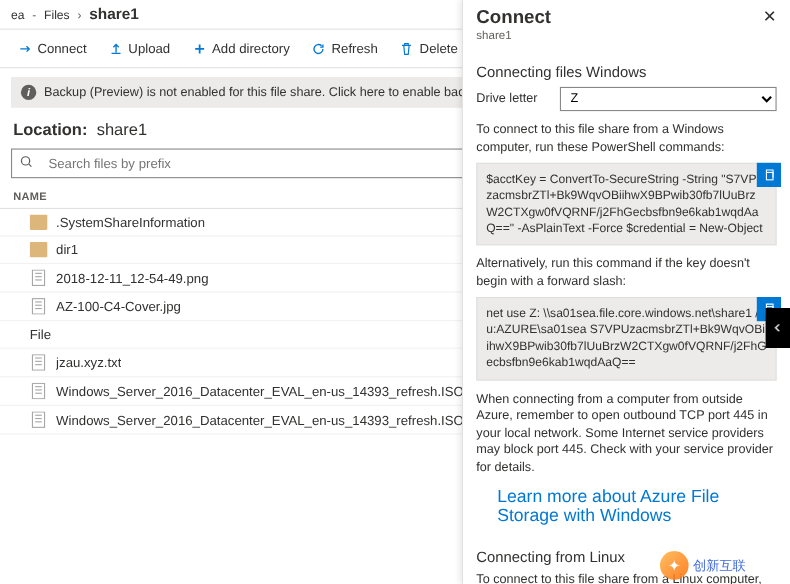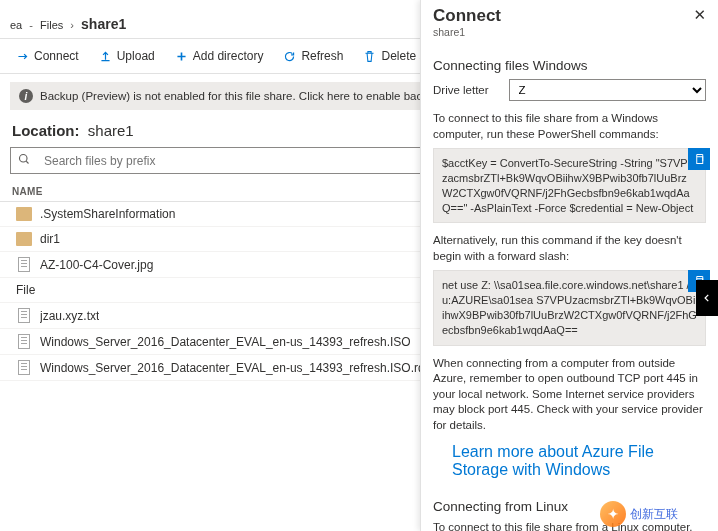--- a/index.html
+++ b/index.html
@@ -1,33 +1,33 @@
 <!DOCTYPE html>
 <html><head>
 <meta charset="utf-8">
 <style>
   * { box-sizing: border-box; margin: 0; padding: 0; font-family: "Segoe UI", Arial, sans-serif; }
   body { width: 718px; height: 531px; overflow: hidden; background: #fff; position: relative; font-size: 12px; color: #323130; }
-  .breadcrumb { padding: 16px 10px 6px; font-size: 11px; color: #323130; border-bottom: 1px solid #e1e1e1; }
+  .breadcrumb { padding: 4px 10px 6px; font-size: 11px; color: #323130; border-bottom: 1px solid #e1e1e1; }
   .breadcrumb span.sep { margin: 0 4px; color: #605e5c; }
   .breadcrumb .cur { font-size: 14px; font-weight: 600; color: #323130; }
   .toolbar { display: flex; align-items: center; padding: 6px 8px; gap: 4px; border-bottom: 1px solid #e1e1e1; }
   .tbtn { display: flex; align-items: center; gap: 5px; padding: 4px 8px; font-size: 12px; color: #323130; cursor: pointer; }
   .tbtn .ic { color: #0078d4; font-size: 13px; display: inline-flex; align-items: center; }
   .tbtn svg { width: 13px; height: 13px; }
   .notice { margin: 8px 10px; background: #edebe9; padding: 7px 9px; font-size: 11.5px; display: flex; align-items: center; gap: 7px; }
   .notice .info { width: 14px; height: 14px; border-radius: 50%; background: #605e5c; color: #fff; font-size: 10px; display: flex; align-items: center; justify-content: center; font-weight: bold; font-style: italic; }
   .location { padding: 4px 12px 8px; font-size: 15px; }
   .location b { font-weight: 600; }
   .searchwrap { margin: 0 10px 6px; border: 1px solid #8a8886; padding: 5px 7px; display: flex; align-items: center; gap: 14px; font-size: 12px; color: #605e5c; }
   .searchwrap input { border: none; outline: none; flex: 1; font-size: 12px; background: transparent; }
   .cols { display: flex; padding: 6px 12px 4px; font-size: 10px; font-weight: 600; letter-spacing: 0.3px; color: #605e5c; border-bottom: 1px solid #e1e1e1; }
   .cols .c1 { flex: 1; }
   .filelist { }
-  .row { display: flex; align-items: center; padding: 5px 16px; border-bottom: 1px solid #f3f2f1; font-size: 12px; }
+  .row { display: flex; align-items: center; padding: 5px 27px; border-bottom: 1px solid #f3f2f1; font-size: 12px; }
   .row .c1 { flex: 1; display: flex; align-items: center; gap: 8px; overflow: hidden; }
   .row .c1 .txt { white-space: nowrap; overflow: hidden; text-overflow: ellipsis; }
   .row .c2 { width: 50px; color: #323130; }
   .ficon { width: 16px; height: 14px; flex-shrink: 0; }
   .folder { background: #dcb67a; border-radius: 1px; position: relative; }
   .folder:before { content: ''; position: absolute; top: -3px; left: 0; width: 6px; height: 3px; background: #dcb67a; border-radius: 1px 1px 0 0; }
   .file { border: 1px solid #a6a6a6; background: #fff; position: relative; width: 12px; height: 15px; margin: 0 2px; }
   .file:after { content: ''; position: absolute; top: 2px; left: 2px; right: 2px; height: 1px; background: #a6a6a6; box-shadow: 0 3px 0 #a6a6a6, 0 6px 0 #a6a6a6; }
 
   
@@ -140,20 +140,27 @@
     <div class="row">
       <div class="c1">
         <div class="ficon folder"></div>
         <span class="txt">dir1</span>
       </div>
       <div class="c2">Direct</div>
     </div>
     <div class="row">
       <div class="c1">
         <div class="ficon file"></div>
+        <span class="txt">2018-12-11_12-54-49.png</span>
+      </div>
+      <div class="c2">File</div>
+    </div>
+    <div class="row">
+      <div class="c1">
+        <div class="ficon file"></div>
         <span class="txt">AZ-100-C4-Cover.jpg</span>
       </div>
       <div class="c2">File</div>
     </div>
     <div class="row">
       <div class="c2">File</div>
     </div>
     <div class="row">
       <div class="c1">
         <div class="ficon file"></div>

